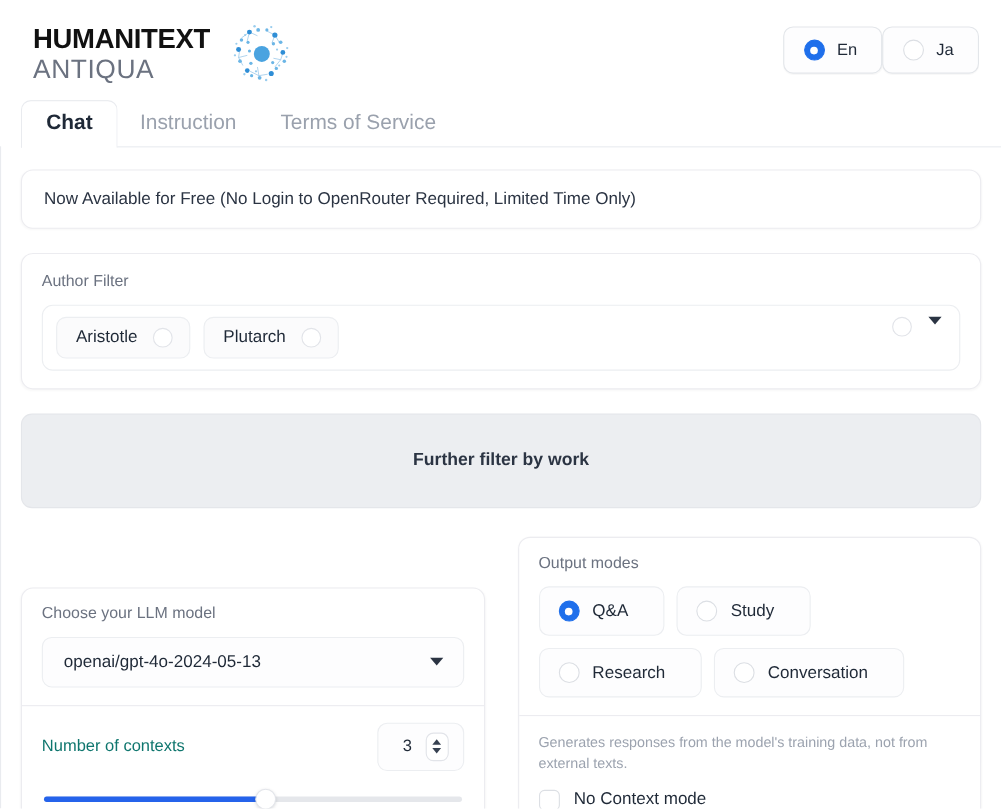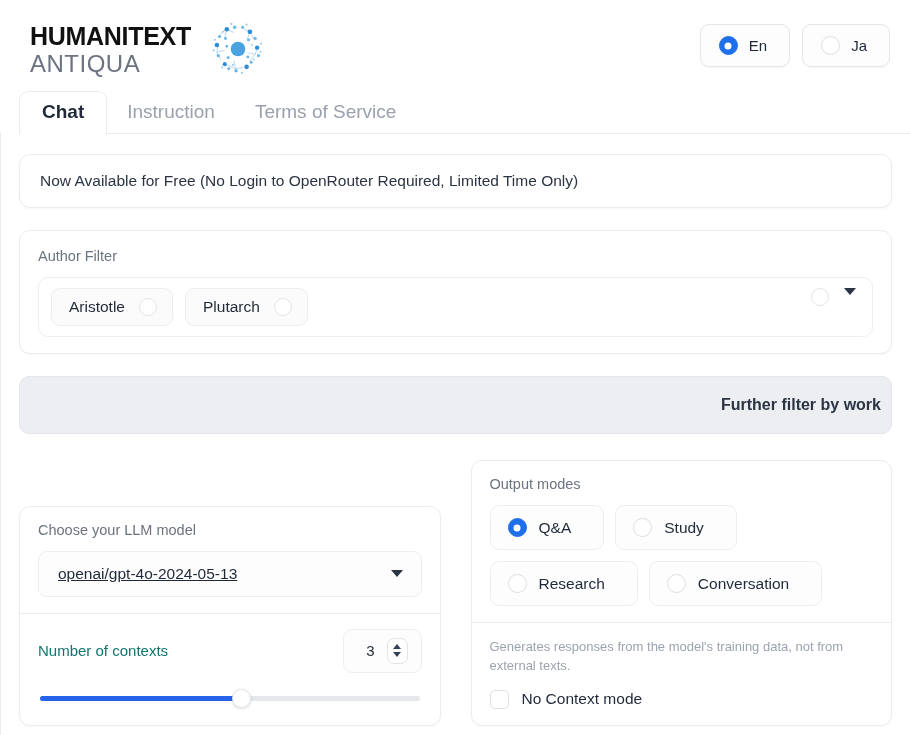--- a/index.html
+++ b/index.html
@@ -27,21 +27,21 @@
   .brand-line1 {
     font-size: 25px; font-weight: bold; letter-spacing: -0.3px;
     color: #111111;
   }
   .brand-line2 {
     font-size: 24px; font-weight: 300; letter-spacing: 0.5px;
     color: #6b7280; margin-top: 3px;
   }
   .logo-mark { width: 66px; height: 66px; display: block; margin-top: 2px; }
 
-  .lang-group { display: flex; gap: 12px; margin-top: 10px; padding-left: 29px; }
+  .lang-group { display: flex; margin-top: 10px; padding-left: 29px; }
   .lang-pill {
     display: flex; align-items: center; gap: 11px;
     border: 1px solid #e3e6ea; border-radius: 9px;
     background: #fdfdfe;
     padding: 11px 22px 11px 18px;
     font-size: 15px; color: #1f2937;
     box-shadow: 0 1px 1px rgba(16,24,40,0.03);
   }
   .radio-dot {
     width: 19px; height: 19px; border-radius: 50%;
@@ -138,38 +138,38 @@
     width: 0; height: 0; margin-left: 15px; margin-right: 4px;
     border-left: 6px solid transparent;
     border-right: 6px solid transparent;
     border-top: 7px solid #2b3443;
   }
 
   .accordion {
     background: #eceef1;
     border: 1px solid #e4e6ea;
     border-radius: 10px;
-    text-align: right;
-    padding: 19px 10px;
+    text-align: center;
+    padding: 33px 10px;
     font-size: 16px; font-weight: bold; color: #2b3443;
     margin-bottom: 26px;
   }
 
   .cols { display: flex; gap: 30px; align-items: flex-end; }
   .col { flex: 1 1 0; }
 
   .sub { padding: 15px 18px 16px 18px; }
   .divider { height: 1px; background: #ececf0; margin: 0; }
 
   .select {
     border: 1px solid #eceef1; border-radius: 9px;
     background: #fdfdfe;
     display: flex; align-items: center; justify-content: space-between;
     padding: 13px 18px 13px 19px;
-    font-size: 15.5px; color: #1f2937; text-decoration: underline;
+    font-size: 15.5px; color: #1f2937;
   }
   .select .caret { margin: 0; }
 
   .ctx-row {
     display: flex; align-items: center; justify-content: space-between;
     margin-bottom: 16px;
   }
   .ctx-label { font-size: 15px; color: #0f766e; }
   .stepper {
     display: flex; align-items: center; gap: 12px;

